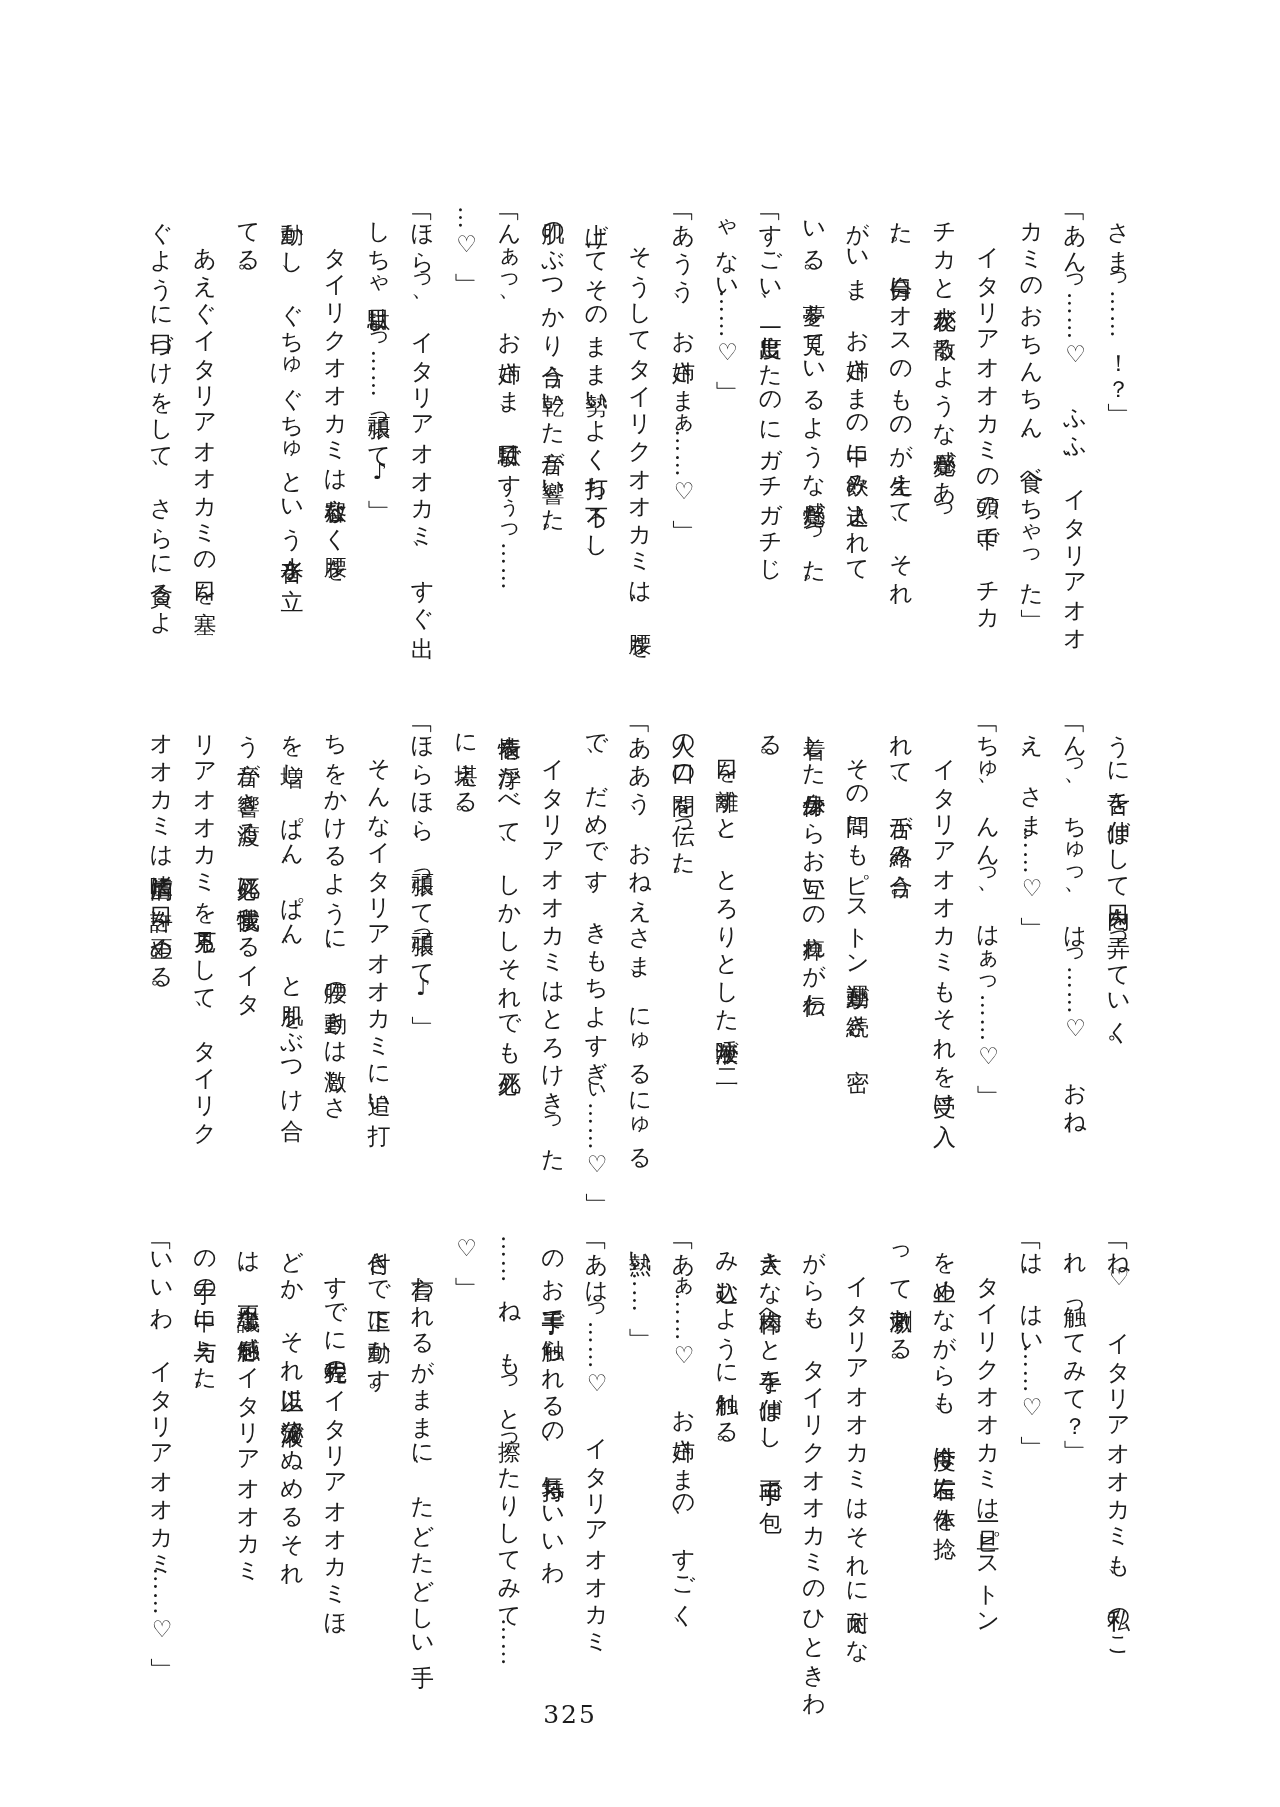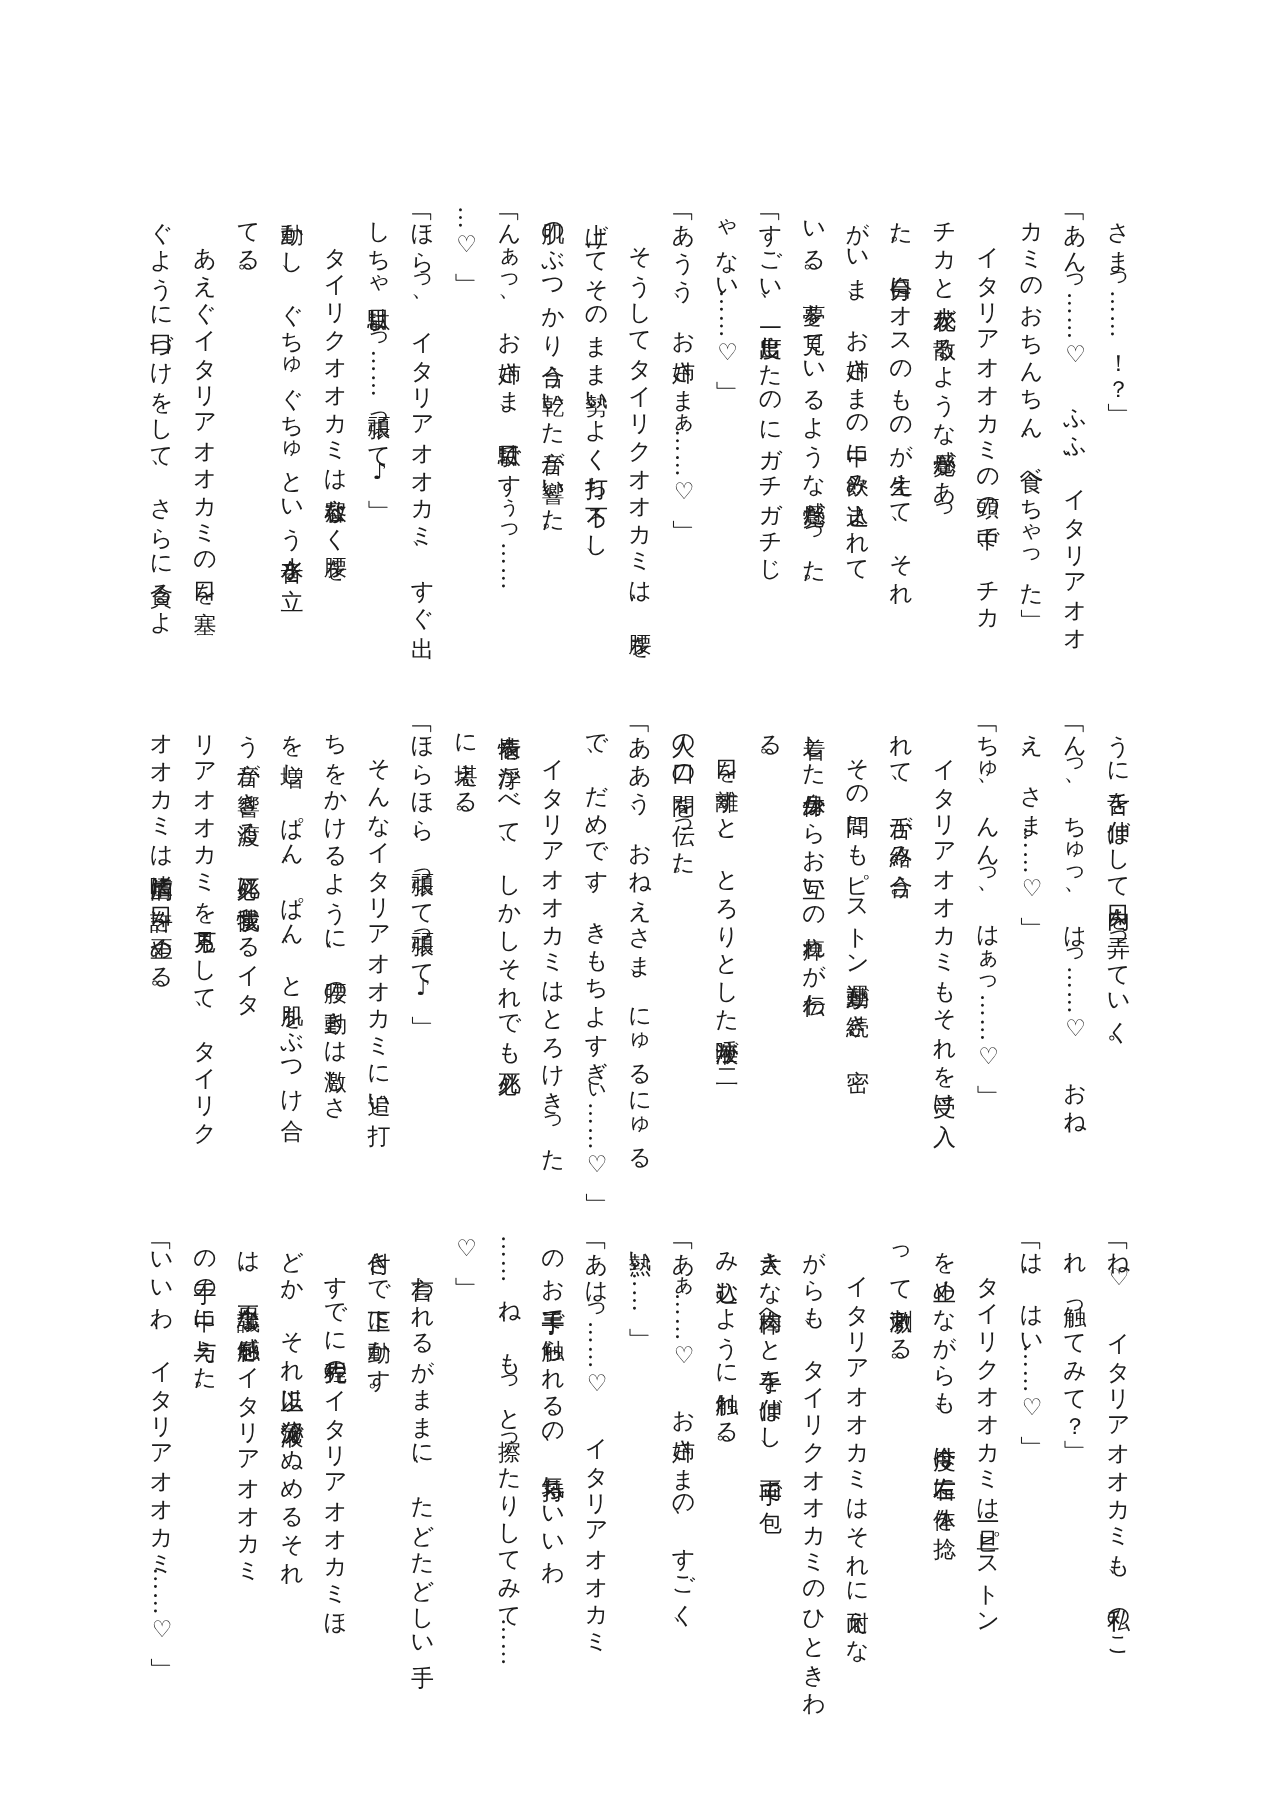--- a/index.html
+++ b/index.html
@@ -124,13 +124,14 @@
       <p class="col">♡」</p>
       <p class="col">　言われるがままに、たどたどしい手</p>
       <p class="col">付きで上下に動かす。</p>
       <p class="col">　すでに先程のイタリアオオカミほ</p>
       <p class="col">どか、それ以上に分泌液でぬめるそれ</p>
       <p class="col">は、不思議な感触をイタリアオオカミ</p>
       <p class="col">の手の中に与えた。</p>
       <p class="col">「いいわ、イタリアオオカミ……♡」</p>
     </section>
 
+  <div class="page-number">325</div>
 </div>
 
 </body></html>

